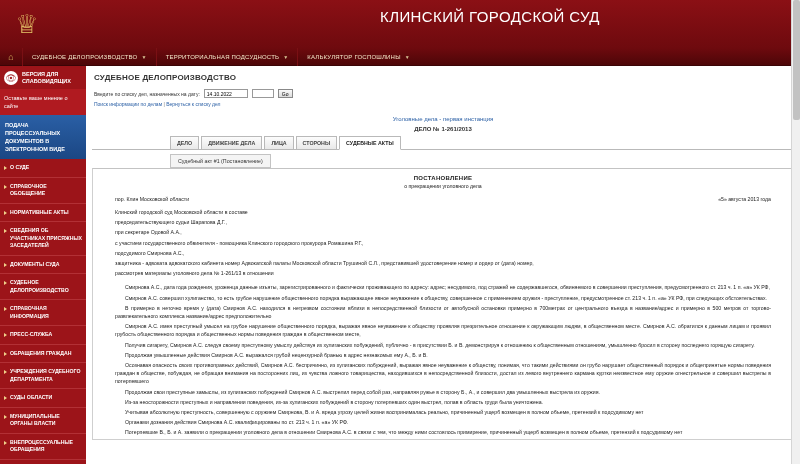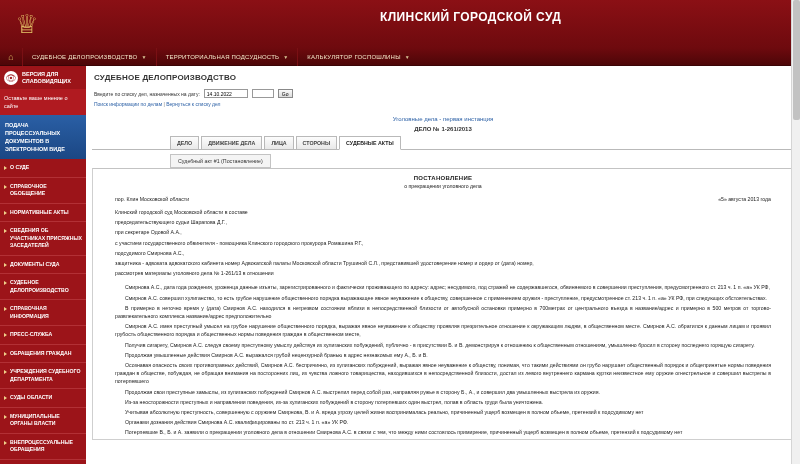--- a/index.html
+++ b/index.html
@@ -28,22 +28,22 @@
     width: 54px; height: 48px;
     display: flex; align-items: center; justify-content: center;
     color: #e8c86a;
     font-size: 26px;
     line-height: 1;
   }
   .court-title {
     position: absolute;
     left: 380px; top: 11px;
     color: #ffffff;
-    font-size: 12px;
-    font-weight: bold;
+    font-size: 15px;
+    font-weight: normal;
     letter-spacing: .4px;
     line-height: 12px;
   }
   .court-title div { white-space: nowrap; }
 
   
   .menubar {
     height: 18px;
     background: #5e080c;
     background: linear-gradient(180deg,#6e0a0e 0%, #4d0608 100%);

